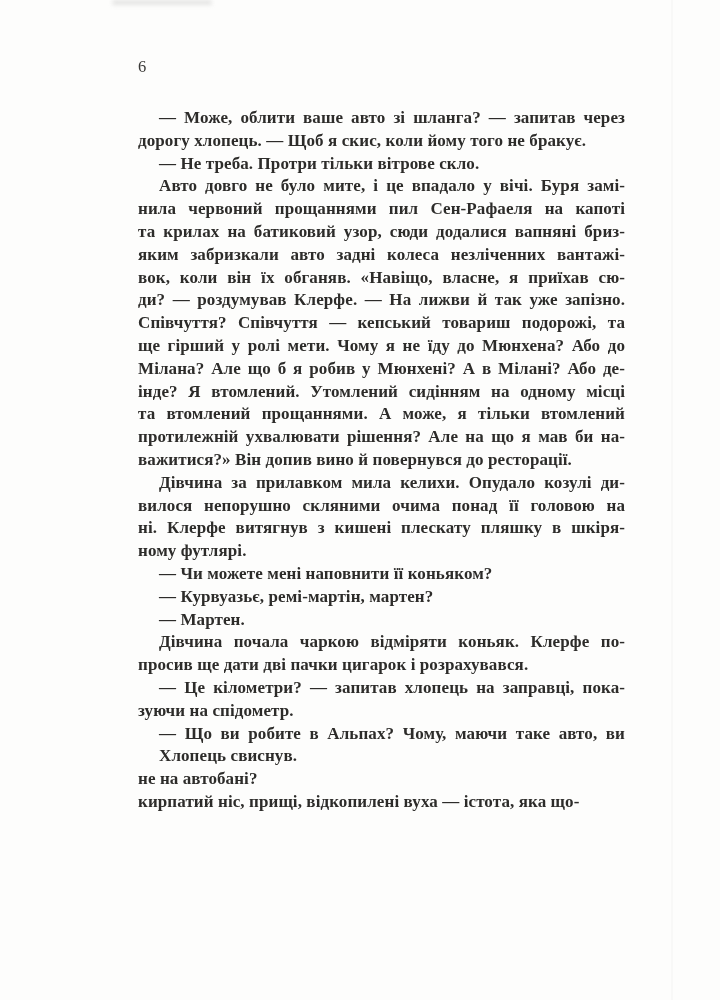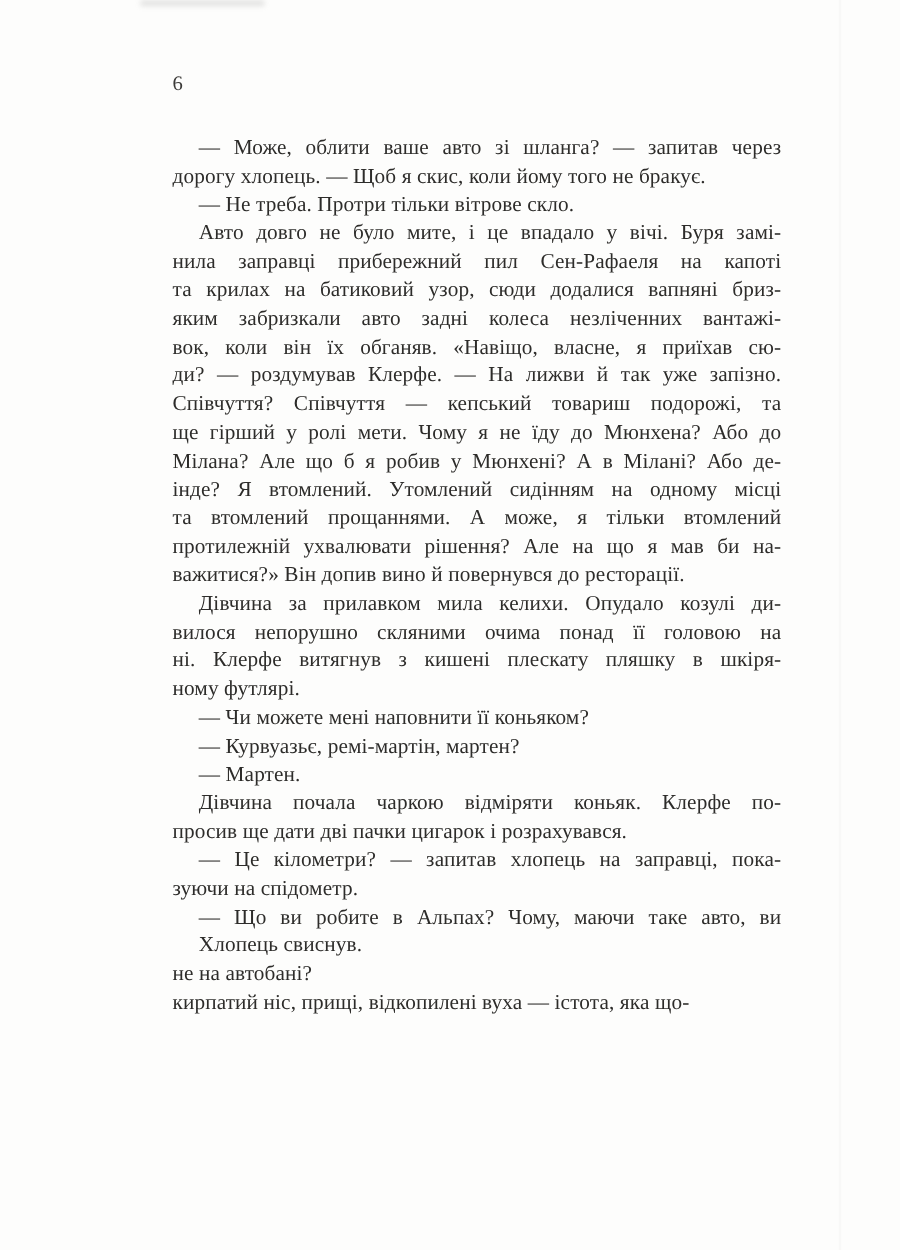--- a/index.html
+++ b/index.html
@@ -50,20 +50,21 @@
     left: 138px;
     top: 107px;
     width: 487px;
   }
   .line {
     font-size: 17px;
     line-height: 22.8px;
     white-space: normal;
     text-align: left;
     letter-spacing: 0.1px;
+    font-weight: bold;
   }
   .line.just {
     text-align: justify;
     text-align-last: justify;
   }
   .line.indent {
     text-indent: 21px;
   }
 </style>
 </head>
@@ -71,21 +72,21 @@
 
 <div class="page">
   <div class="smudge-top"></div>
   <div class="fold-line"></div>
   <div class="page-number">6</div>
   <div class="text-block">
       <div class="line indent just">— Може, облити ваше авто зі шланга? — запитав через</div>
       <div class="line">дорогу хлопець. — Щоб я скис, коли йому того не бракує.</div>
       <div class="line indent">— Не треба. Протри тільки вітрове скло.</div>
       <div class="line indent just">Авто довго не було мите, і це впадало у вічі. Буря замі-</div>
-      <div class="line just">нила заправці прибережний пил Сен-Рафаеля на капоті</div>
+      <div class="line just">нила червоний прощаннями пил Сен-Рафаеля на капоті</div>
       <div class="line just">та крилах на батиковий узор, сюди додалися вапняні бриз-</div>
       <div class="line just">яким забризкали авто задні колеса незліченних вантажі-</div>
       <div class="line just">вок, коли він їх обганяв. «Навіщо, власне, я приїхав сю-</div>
       <div class="line just">ди? — роздумував Клерфе. — На лижви й так уже запізно.</div>
       <div class="line just">Співчуття? Співчуття — кепський товариш подорожі, та</div>
       <div class="line just">ще гірший у ролі мети. Чому я не їду до Мюнхена? Або до</div>
       <div class="line just">Мілана? Але що б я робив у Мюнхені? А в Мілані? Або де-</div>
       <div class="line just">інде? Я втомлений. Утомлений сидінням на одному місці</div>
       <div class="line just">та втомлений прощаннями. А може, я тільки втомлений</div>
       <div class="line just">протилежній ухвалювати рішення? Але на що я мав би на-</div>

